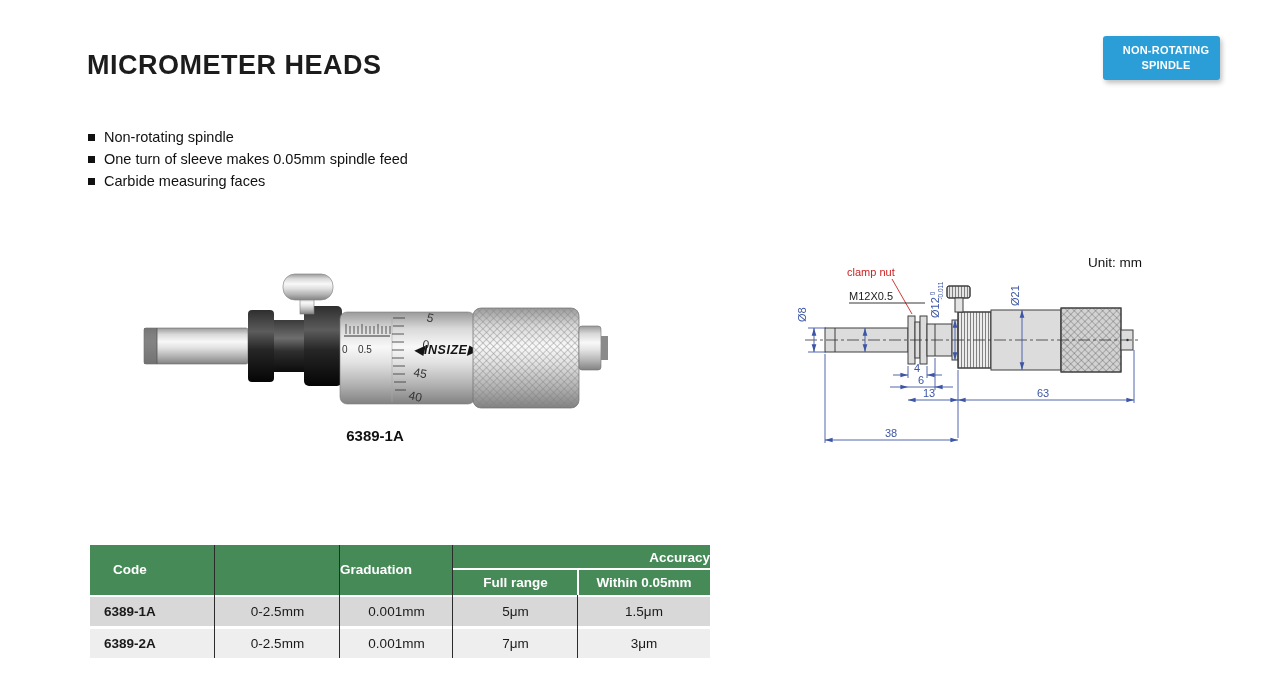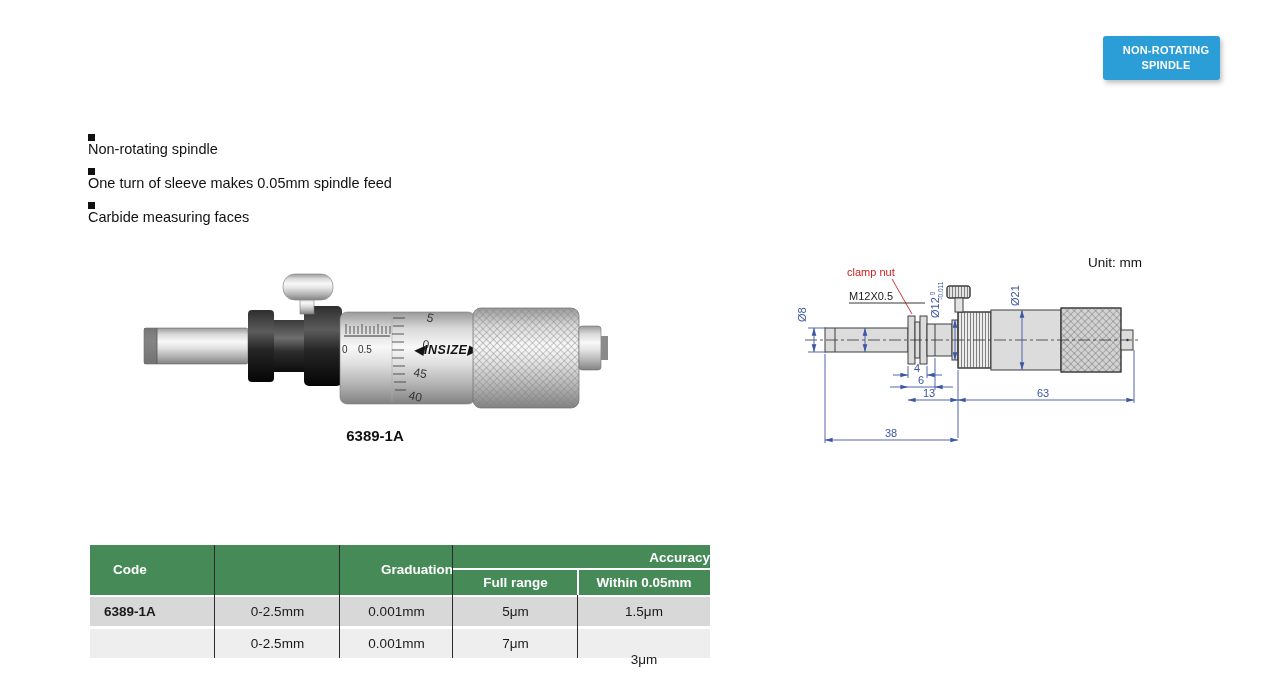--- a/index.html
+++ b/index.html
@@ -8,21 +8,21 @@
   
   .page-title{position:absolute;left:87px;top:50px;font-size:27px;font-weight:bold;
               letter-spacing:.5px;color:#1c1c1c;}
   
   .badge{position:absolute;left:1103px;top:36px;width:108px;height:44px;background:#2b9ed7;
          border-radius:3px;box-shadow:2px 3px 5px rgba(0,0,0,.25);
          display:flex;flex-direction:column;align-items:center;justify-content:center;
          color:#ffffff;font-size:11px;font-weight:bold;line-height:15px;letter-spacing:.2px;text-align:center;padding-left:9px;}
   
   .features{position:absolute;left:88px;top:129px;}
-  .feature{display:flex;align-items:flex-start;margin-bottom:6px;font-size:14.5px;color:#111;flex-direction:column;}
+  .feature{display:flex;align-items:flex-start;margin-bottom:6px;font-size:14.5px;color:#111;}
   .sq{width:7px;height:7px;background:#111;margin:5px 9px 0 0;flex:0 0 auto;}
   
   .photo-wrap{position:absolute;left:140px;top:268px;width:470px;height:150px;}
   .photo-caption{position:absolute;left:140px;top:427px;width:470px;text-align:center;
                  font-size:15px;font-weight:bold;color:#111;}
   
   .drawing-wrap{position:absolute;left:795px;top:250px;width:350px;height:205px;}
   
   .spec-table{position:absolute;left:90px;top:545px;width:620px;height:113px;font-size:13.5px;}
   .th,.td{position:absolute;overflow:hidden;white-space:nowrap;}
@@ -36,20 +36,21 @@
   .vblack2{position:absolute;top:50px;width:1px;height:63px;background:#2b2b2b;}
   .c-left{padding-left:14px;line-height:29px;}
   .c-center{text-align:center;line-height:29px;}
   .bold{font-weight:bold;}
 </style>
 </head>
 <body>
 
 <div id="page">
 
+  <div class="page-title">MICROMETER HEADS</div>
 
   <div class="badge">
     <span>NON-ROTATING</span>
     <span>SPINDLE</span>
   </div>
 
   <div class="features">
     <div class="feature">
       <span class="sq"></span>
       <span>Non-rotating spindle</span>
@@ -209,39 +210,40 @@
       <text x="248" y="147" font-size="11" fill="#3c55a4" text-anchor="middle">63</text>
       <text x="96" y="187" font-size="11" fill="#3c55a4" text-anchor="middle">38</text>
 
       <text x="293" y="17" font-size="13.5" fill="#111">Unit: mm</text>
     </svg>
   </div>
 
   <div class="spec-table">
     <div class="t-head"></div>
     <div class="th" style="left:9px;top:0;width:125px;height:50px;line-height:50px;padding-left:14px;">Code</div>
-    <div class="th" style="left:250px;top:0;width:113px;height:50px;line-height:50px;text-align:right;">Graduation</div>
+    <div class="th" style="left:250px;top:0;width:113px;height:50px;line-height:50px;text-align:left;">Graduation</div>
     <div class="th" style="left:363px;top:0;width:257px;height:25px;line-height:25px;text-align:right;">Accuracy</div>
     <div class="hline-w"></div>
     <div class="vline-w"></div>
     <div class="th" style="left:363px;top:25px;width:125px;height:25px;line-height:25px;text-align:center;">Full range</div>
     <div class="th" style="left:488px;top:25px;width:132px;height:41px;line-height:25px;text-align:center;">Within 0.05mm</div>
 
     <div class="row1"></div>
     <div class="td c-left bold" style="left:0;top:52px;width:125px;height:29px;">6389-1A</div>
     <div class="td c-center" style="left:125px;top:52px;width:125px;height:29px;">0-2.5mm</div>
     <div class="td c-center" style="left:250px;top:52px;width:113px;height:29px;">0.001mm</div>
     <div class="td c-center" style="left:363px;top:52px;width:125px;height:29px;">5μm</div>
     <div class="td c-center" style="left:488px;top:52px;width:132px;height:29px;">1.5μm</div>
 
     <div class="row2"></div>
+    <div class="td c-left bold" style="left:0;top:84px;width:125px;height:29px;">6389-2A</div>
     <div class="td c-center" style="left:125px;top:84px;width:125px;height:29px;">0-2.5mm</div>
     <div class="td c-center" style="left:250px;top:84px;width:113px;height:29px;">0.001mm</div>
     <div class="td c-center" style="left:363px;top:84px;width:125px;height:46px;">7μm</div>
-    <div class="td c-center" style="left:488px;top:100px;width:132px;height:29px;">3μm</div>
+    <div class="td c-center" style="left:488px;top:84px;width:132px;height:29px;">3μm</div>
 
     <div class="vblack" style="left:124px;"></div>
     <div class="vblack" style="left:249px;"></div>
     <div class="vblack" style="left:362px;"></div>
     <div class="vblack2" style="left:487px;"></div>
   </div>
 
 </div>
 
 </body></html>

